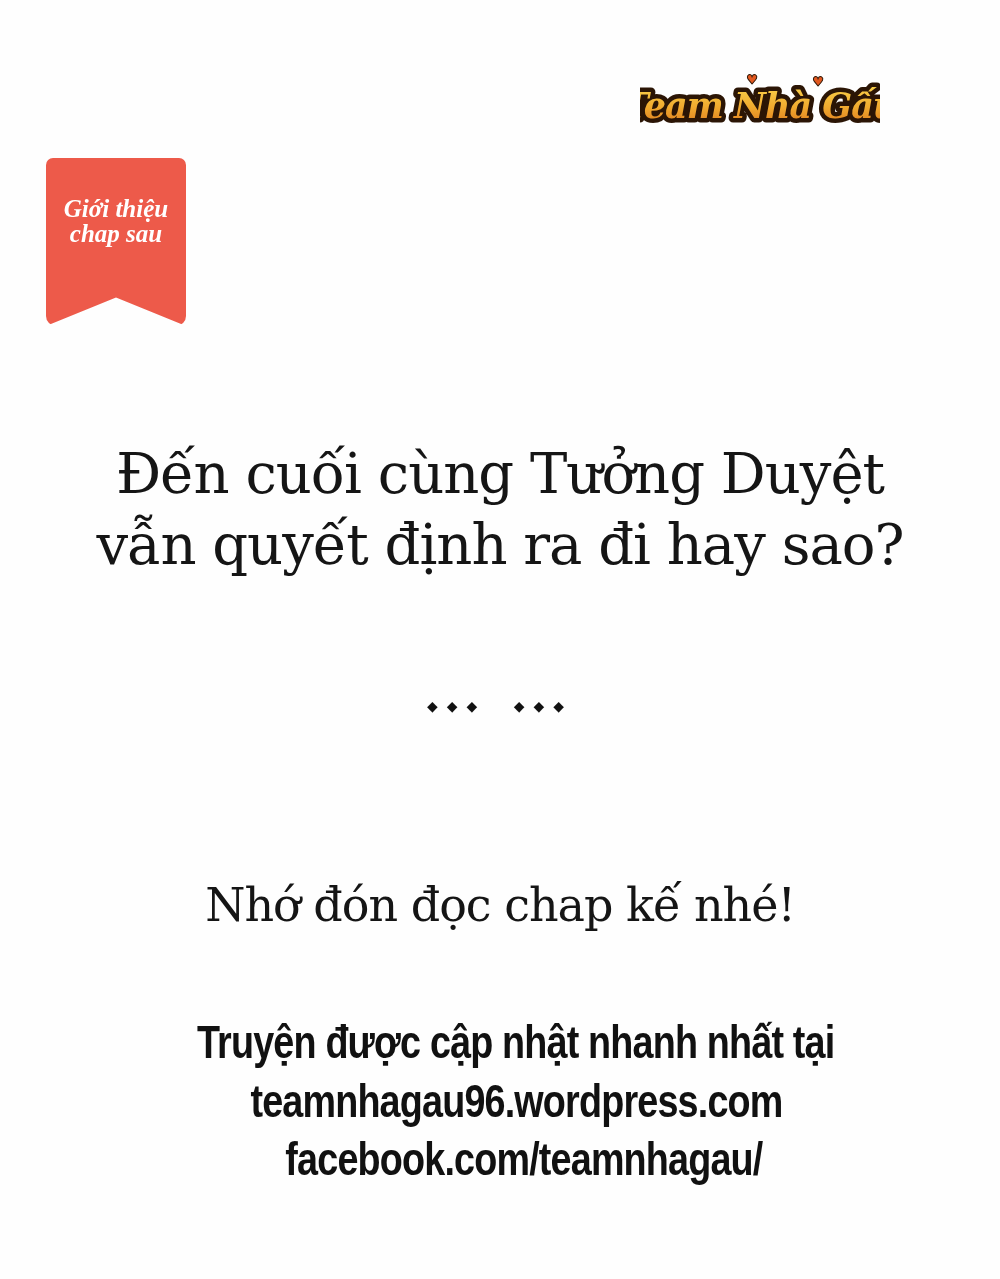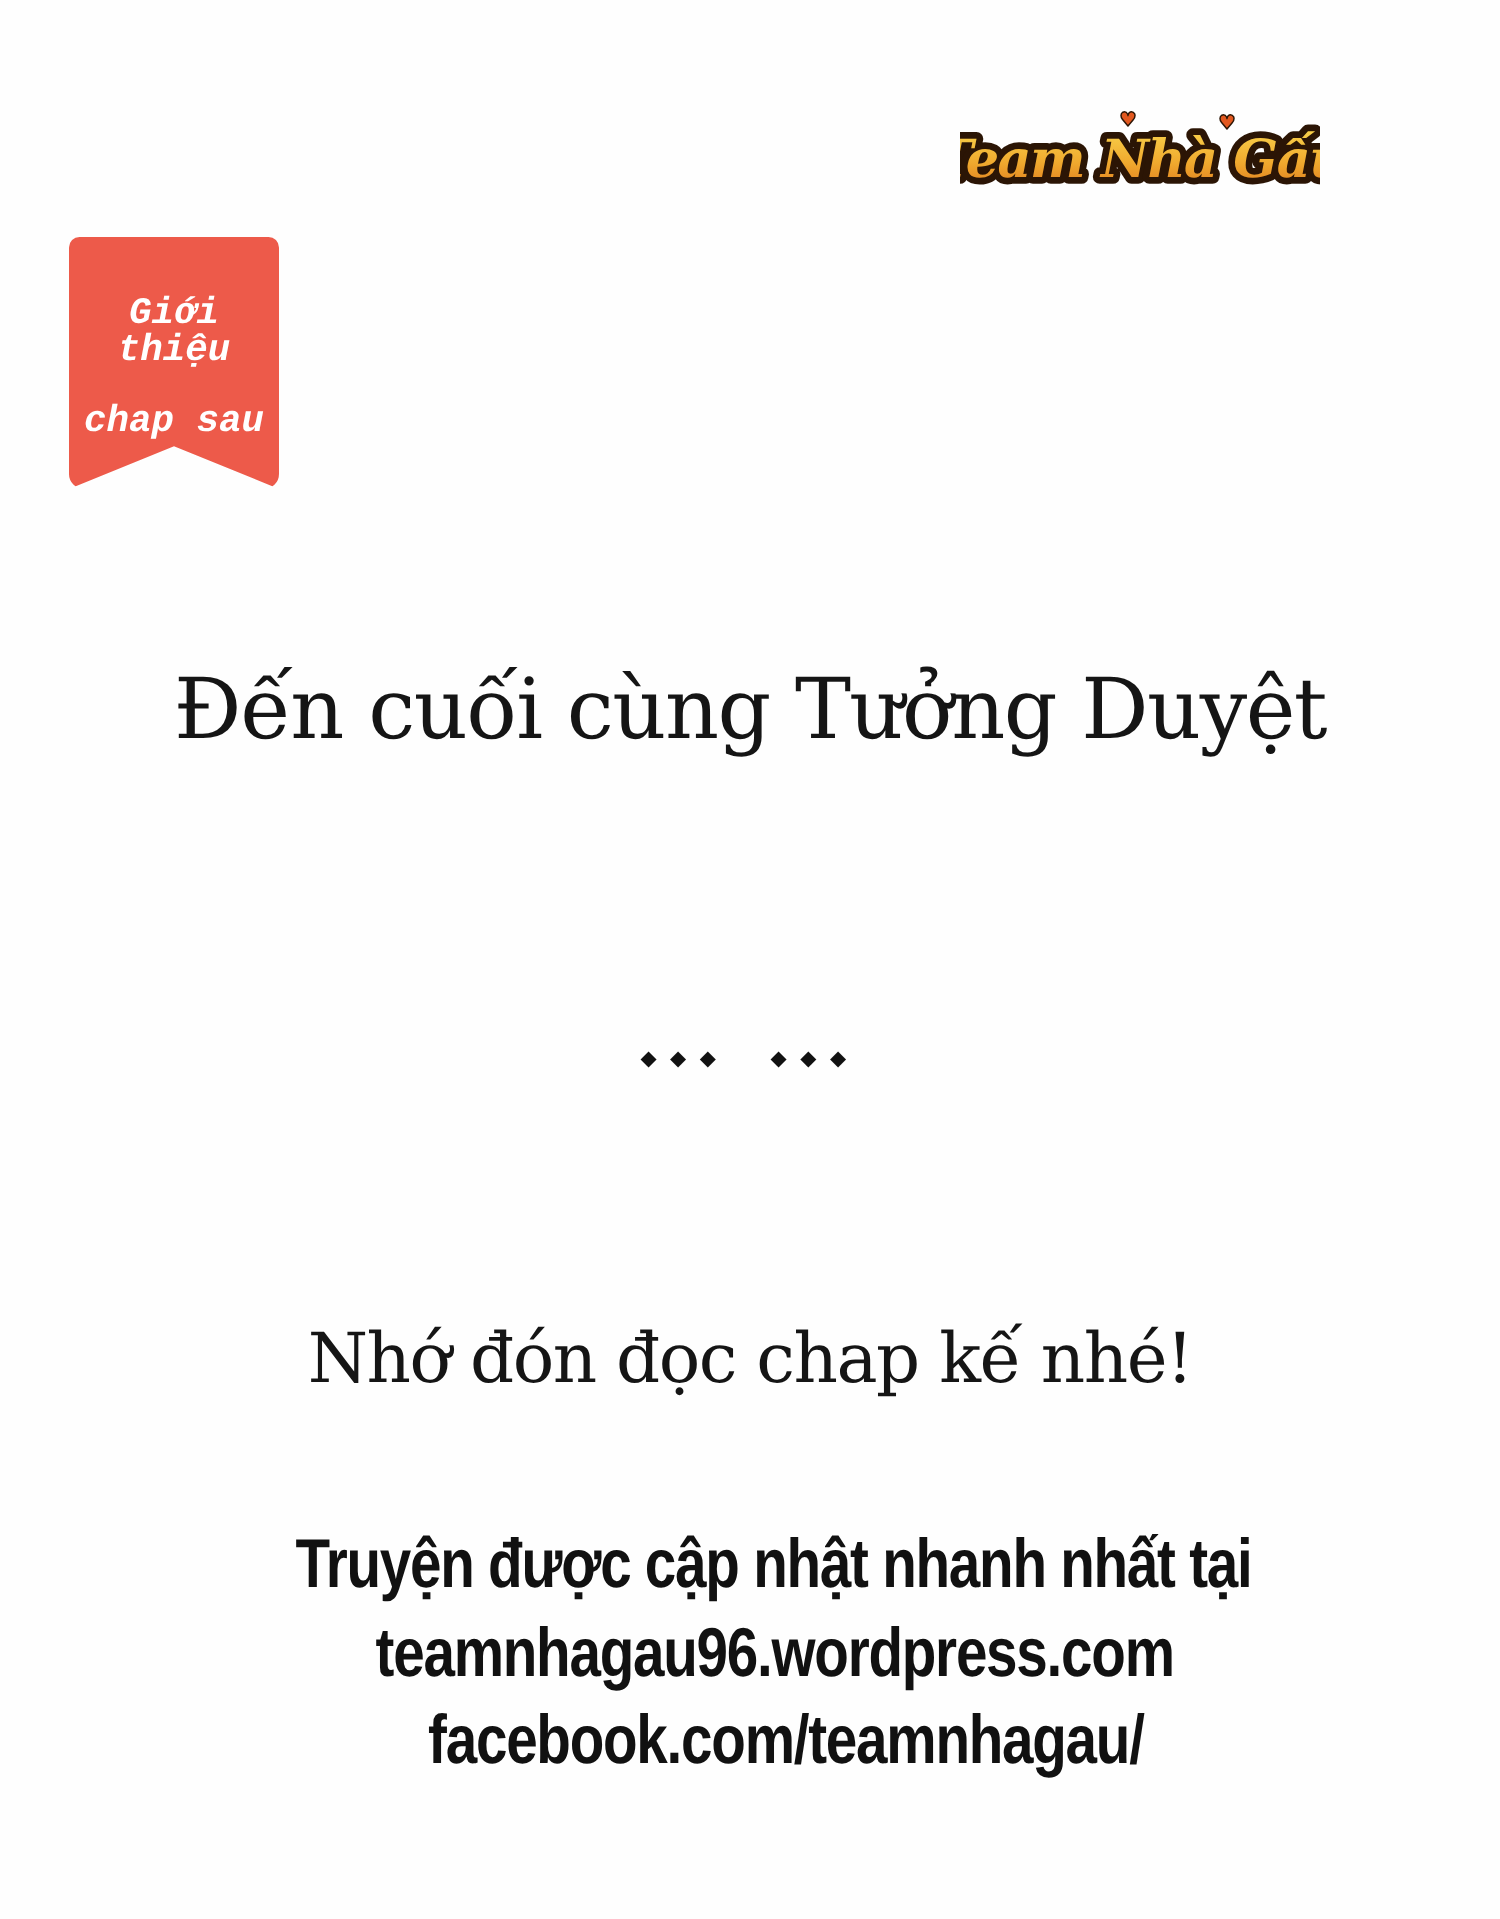--- a/index.html
+++ b/index.html
@@ -43,28 +43,28 @@
     top: 158px;
     width: 140px;
     height: 168px;
     background: #ED5A4A;
     border-radius: 7px 7px 10px 10px;
     clip-path: polygon(0% 0%, 100% 0%, 100% 100%, 50% 83%, 0% 100%);
     text-align: center;
   }
   .ribbon-line {
     color: #ffffff;
-    font-family: Liberation Mono, monospace;
+    font-family: Liberation Serif, serif;
     font-style: italic;
     font-weight: bold;
     font-size: 25px;
     line-height: 1;
   }
   .ribbon-line.l1 { margin-top: 38px; }
-  .ribbon-line.l2 { margin-top: 22px; }
+  .ribbon-line.l2 { }
 
   
   .center-text {
     position: absolute;
     left: 0;
     width: 100%;
     text-align: center;
     white-space: nowrap;
   }
   .teaser-1 { top: 446px; font-size: 56px; line-height: 1; letter-spacing: -1px; }
@@ -123,20 +123,21 @@
       <text class="logo-heart" x="178" y="18" text-anchor="middle" fill="#E2581F" stroke="#2B1505" stroke-width="1">♥</text>
     </svg>
   </div>
 
   <div class="ribbon">
     <div class="ribbon-line l1">Giới thiệu</div>
     <div class="ribbon-line l2">chap sau</div>
   </div>
 
   <div class="center-text teaser-1">Đến cuối cùng Tưởng Duyệt</div>
+  <div class="center-text teaser-2">vẫn quyết định ra đi hay sao?</div>
 
   <div class="center-text dots">◆◆◆ ◆◆◆</div>
 
 
   <div class="center-text reminder">Nhớ đón đọc chap kế nhé!</div>
 
   <div class="footer-line footer-1">
     <span>Truyện được cập nhật nhanh nhất tại</span>
   </div>
   <div class="footer-line footer-2">

